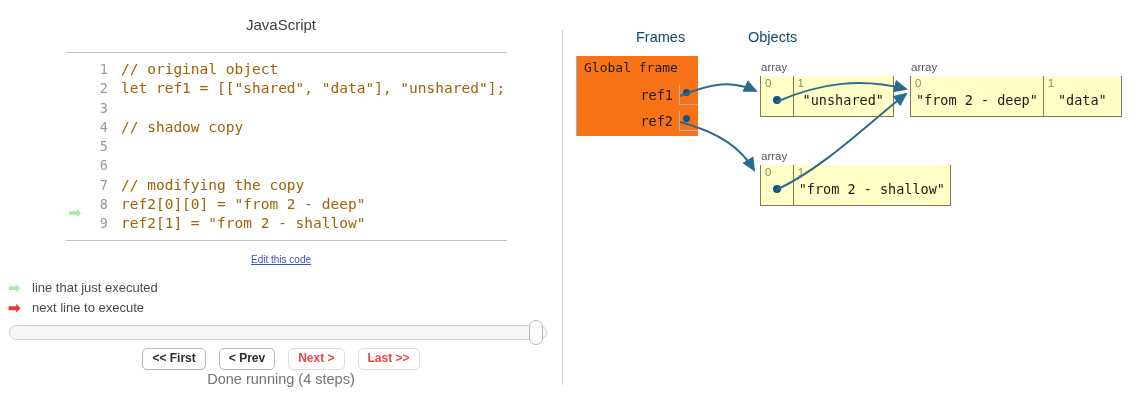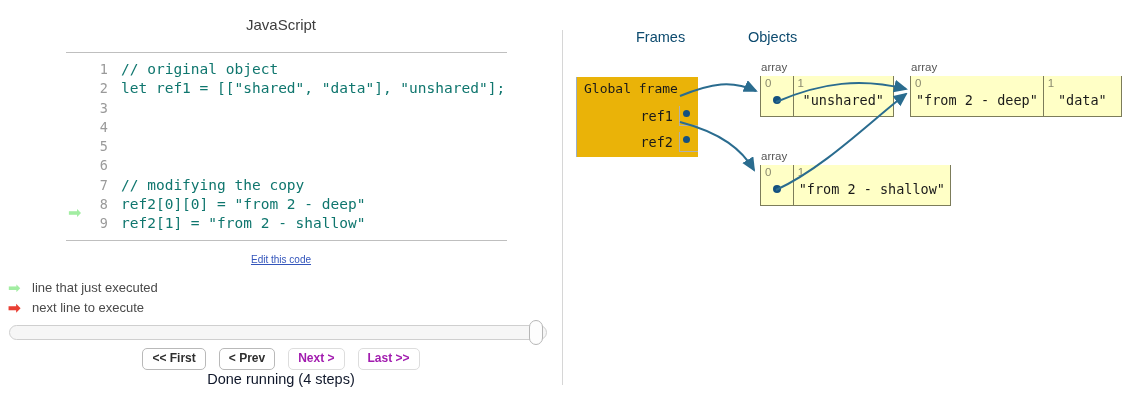--- a/index.html
+++ b/index.html
@@ -67,21 +67,21 @@
   }
   .lineno {
     width: 20px;
     flex: 0 0 20px;
     text-align: right;
     color: #9a9a9a;
     font-size: 13.5px;
   }
   .codeline {
     padding-left: 13px;
-    color: #0f766e;
+    color: #a16207;
     font-size: 14.5px;
   }
 
   #edit-link {
     position: absolute;
     left: 0; top: 254px;
     width: 562px;
     text-align: center;
     font-size: 10px;
   }
@@ -149,32 +149,32 @@
     font-size: 12px;
     font-weight: bold;
     padding: 2px 9px 3px 9px;
     border: 1px solid #b9b9b9;
     border-radius: 5px;
     background: #ffffff;
     color: #2f2f2f;
     line-height: 15px;
   }
   .nav-btn.disabled {
-    color: #a21caf;
+    color: #ef4444;
     border-color: #dddddd;
   }
 
   #run-status {
     position: absolute;
     left: 0;
     top: 371px;
     width: 562px;
     text-align: center;
     font-size: 14.5px;
-    color: #0f172a;
+    color: #737373;
   }
 
   
   #pane-divider {
     position: absolute;
     left: 562px;
     top: 30px;
     width: 1px;
     height: 355px;
     background: #d6d6d6;
@@ -191,24 +191,24 @@
     font-size: 14.5px;
     color: #0c4a6e;
   }
   #frames-header { left: 74px; top: 29px; }
   #objects-header { left: 186px; top: 29px; }
 
   
   #global-frame {
     position: absolute;
     left: 14px;
-    top: 77px;
+    top: 56px;
     width: 121px;
     height: 80px;
-    background: #eab308;
+    background: #f97316;
     border-left: 1px solid #9aaec8;
     text-decoration: underline;
   }
   #global-frame-title {
     position: absolute;
     left: 7px; top: 4px;
     font-family: "DejaVu Sans Mono", monospace;
     font-size: 13px;
     color: #1a1a1a;
     white-space: pre;
@@ -349,20 +349,21 @@
 
     <div class="code-row">
       <span class="arrow-cell"></span>
       <span class="lineno">3</span>
       <span class="codeline"></span>
     </div>
 
     <div class="code-row">
       <span class="arrow-cell"></span>
       <span class="lineno">4</span>
+      <span class="codeline">// shadow copy</span>
     </div>
 
     <div class="code-row">
       <span class="arrow-cell"></span>
       <span class="lineno">5</span>
     </div>
 
     <div class="code-row">
       <span class="arrow-cell"></span>
       <span class="lineno">6</span>

